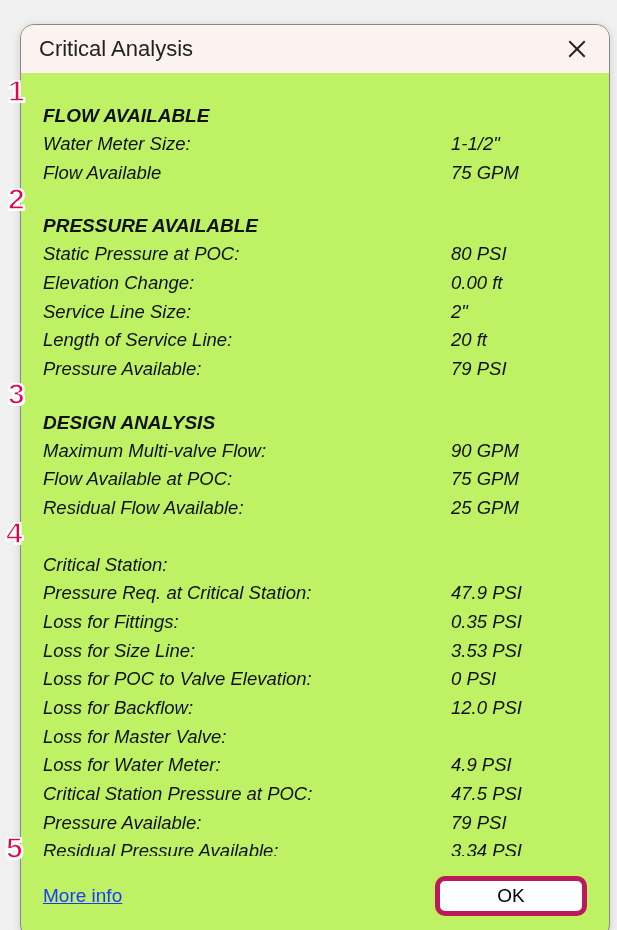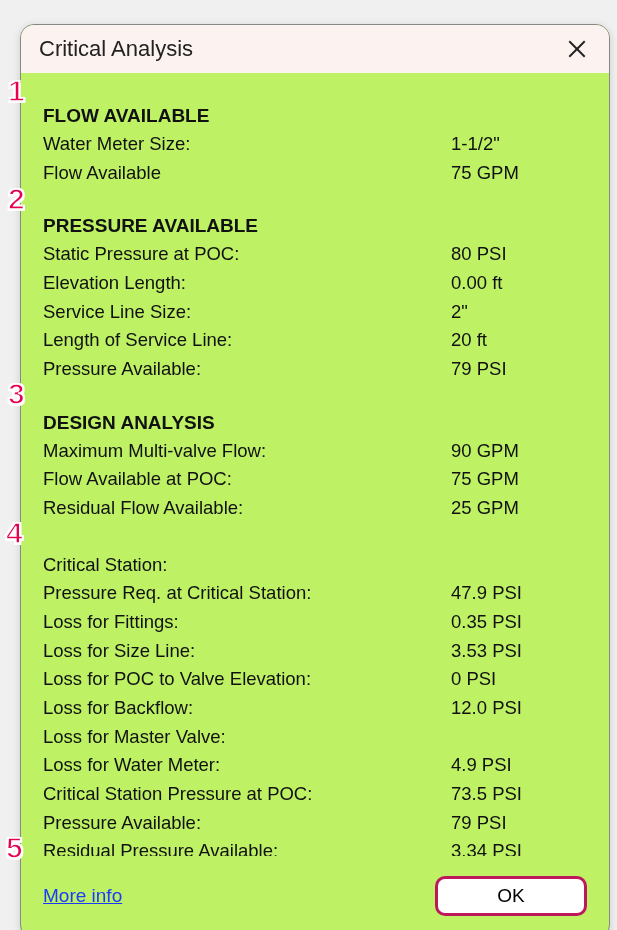--- a/index.html
+++ b/index.html
@@ -57,20 +57,21 @@
     }
     .content {
       flex: 1;
       padding: 32px 22px 12px 22px;
       overflow: auto;
       font-size: 18.5px;
       color: #111;
     }
     .section {
       margin-bottom: 28px;
+      font-style: italic;
     }
     .section-title {
       font-weight: bold;
       font-size: 19px;
       margin-bottom: 3px;
     }
     .row {
       display: flex;
       line-height: 1.55;
     }
@@ -90,21 +91,21 @@
     }
     .more-info {
       color: #1a3bff;
       text-decoration: underline;
       font-size: 19px;
       cursor: pointer;
     }
     .ok-btn {
       width: 152px;
       height: 40px;
-      border: 3px solid #be185d;
+      border: 5px solid #be185d;
       border-radius: 10px;
       background: #fff;
       font-size: 19px;
       cursor: pointer;
     }
     .callout {
       position: absolute;
       font-family: "Arial Black", Arial, sans-serif;
       font-size: 30px;
       font-weight: 900;
@@ -152,21 +153,21 @@
       </div>
     </div>
 
     <div class="section">
       <div class="section-title">PRESSURE AVAILABLE</div>
       <div class="row">
         <span class="row-label">Static Pressure at POC:</span>
         <span class="row-value">80 PSI</span>
       </div>
       <div class="row">
-        <span class="row-label">Elevation Length:</span>
+        <span class="row-label">Elevation Change:</span>
         <span class="row-value">0.00 ft</span>
       </div>
       <div class="row">
         <span class="row-label">Service Line Size:</span>
         <span class="row-value">2"</span>
       </div>
       <div class="row">
         <span class="row-label">Length of Service Line:</span>
         <span class="row-value">20 ft</span>
       </div>
@@ -218,21 +219,21 @@
       </div>
       <div class="row">
         <span class="row-label">Loss for Master Valve:</span>
       </div>
       <div class="row">
         <span class="row-label">Loss for Water Meter:</span>
         <span class="row-value">4.9 PSI</span>
       </div>
       <div class="row">
         <span class="row-label">Critical Station Pressure at POC:</span>
-        <span class="row-value">73.5 PSI</span>
+        <span class="row-value">47.5 PSI</span>
       </div>
       <div class="row">
         <span class="row-label">Pressure Available:</span>
         <span class="row-value">79 PSI</span>
       </div>
       <div class="row">
         <span class="row-label">Residual Pressure Available:</span>
         <span class="row-value">3.34 PSI</span>
       </div>
     </div>

